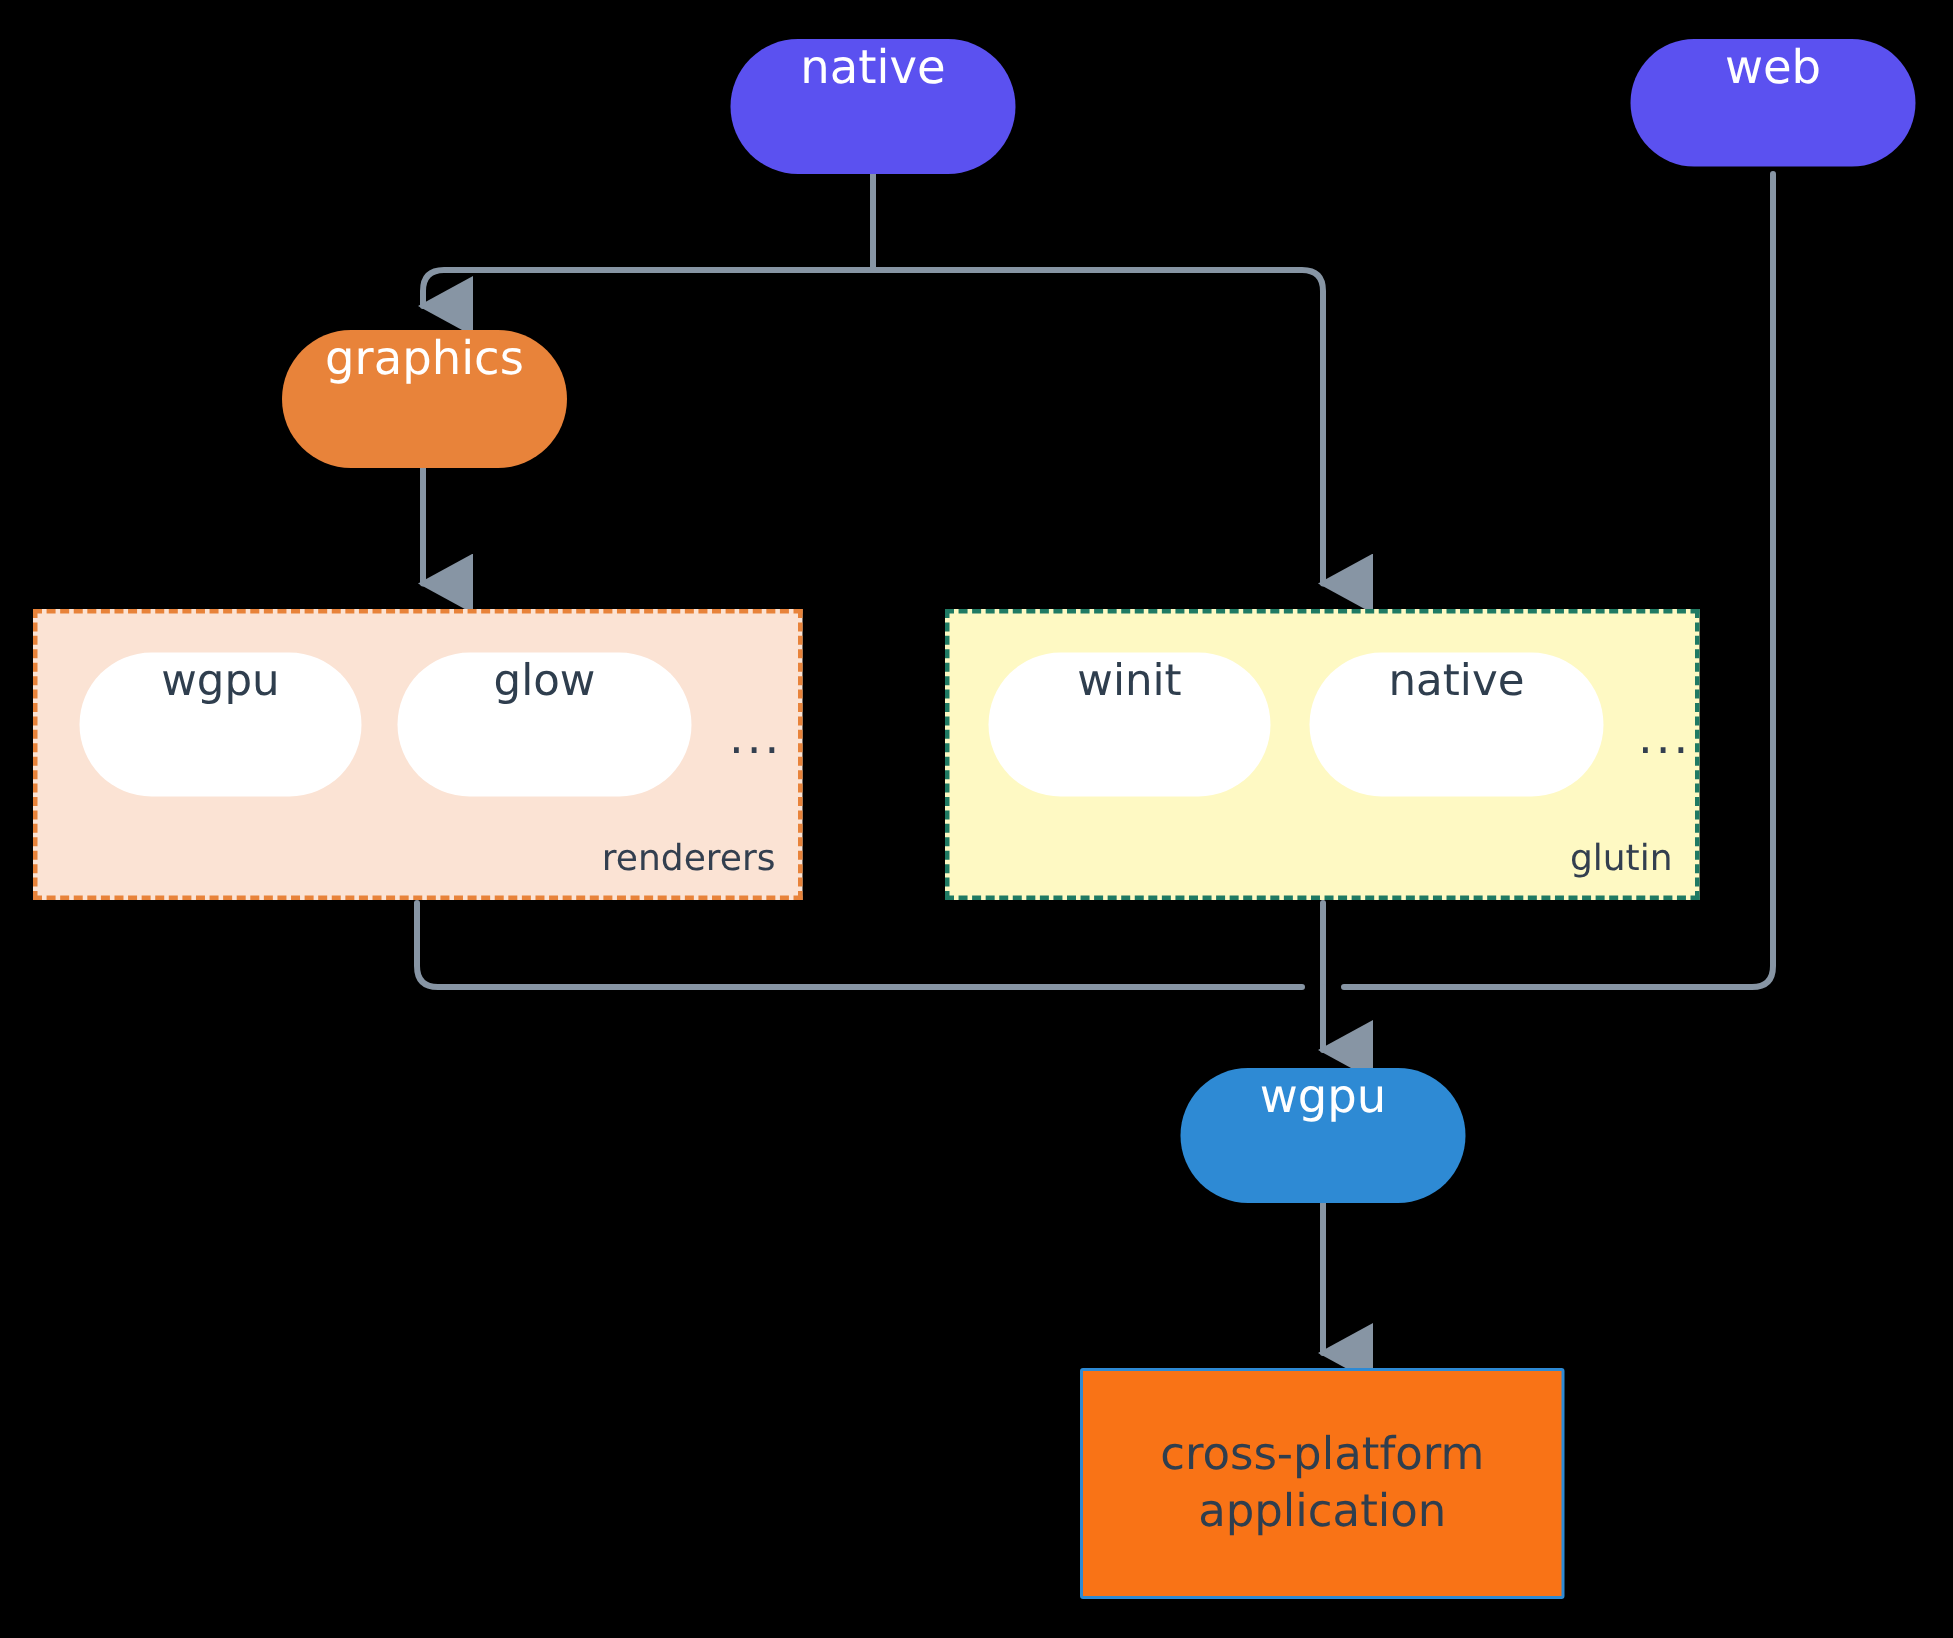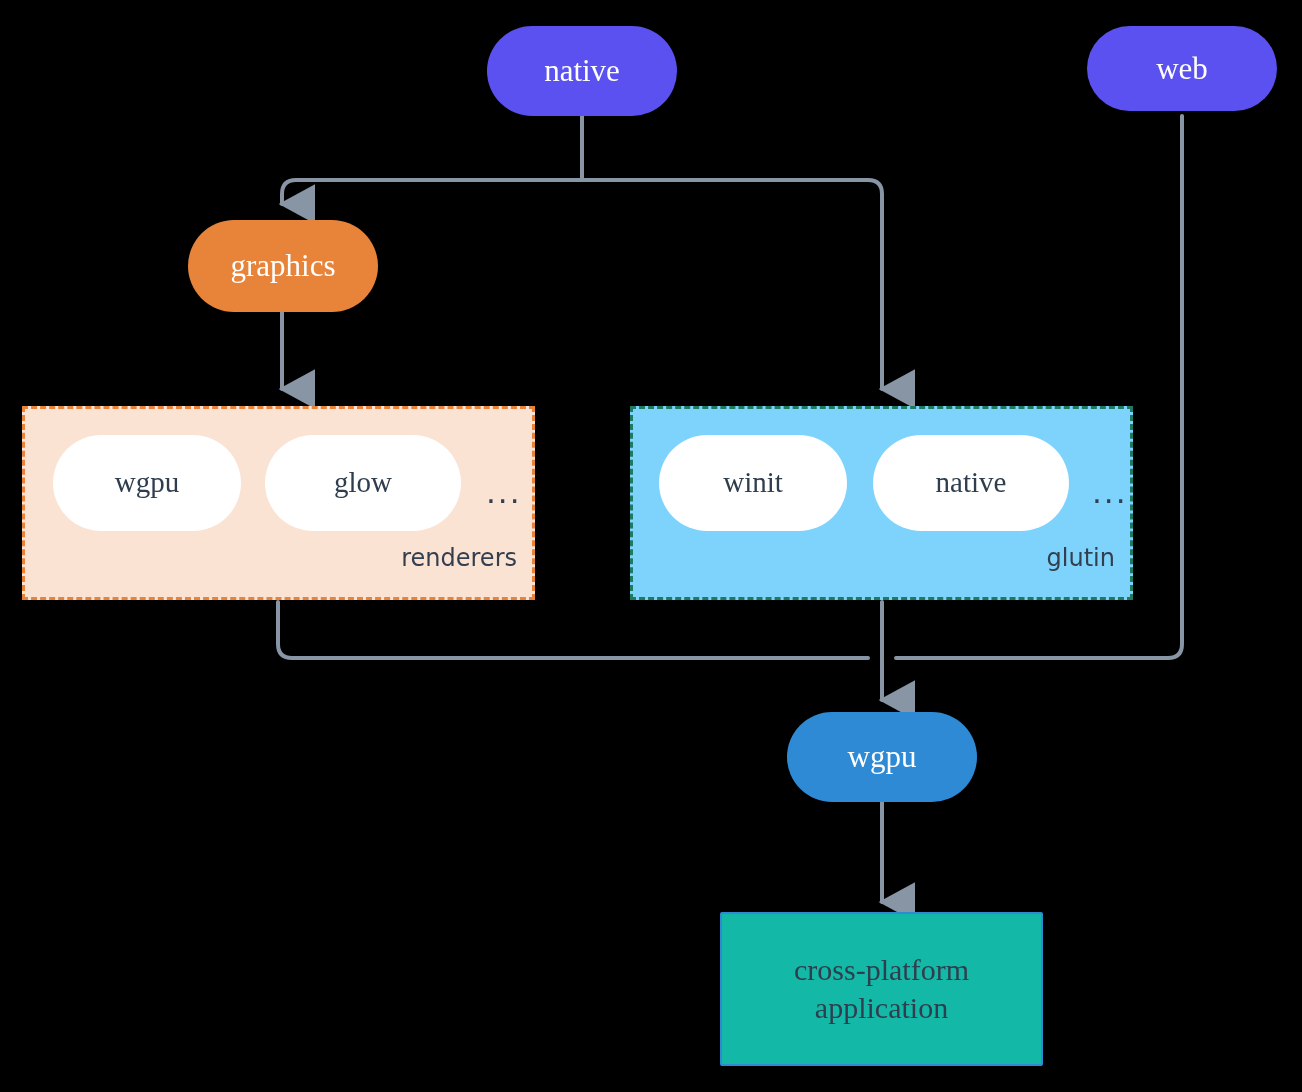--- a/index.html
+++ b/index.html
@@ -20,26 +20,24 @@
     position: absolute;
     left: 0;
     top: 0;
     width: 1302px;
     height: 1092px;
     pointer-events: none;
   }
   .node {
     position: absolute;
     display: flex;
-    align-items: center;
     justify-content: center;
     box-sizing: border-box;
     text-align: center;
     line-height: 1.28;
-    font-family: Liberation Serif, serif;
   }
   .node-pill {
     border-radius: 999px;
   }
   .node-label {
     display: block;
     white-space: pre-line;
   }
 
   
@@ -61,47 +59,47 @@
     font-size: 31px;
   }
   
   .leaf {
     background: #FFFFFF;
     color: #2F3E4E;
     font-size: 29px;
   }
   
   .app {
-    background: #14b8a6;
+    background: #f97316;
     border: 2px solid #2E8AD4;
     color: #2F3E4E;
     font-size: 30px;
     border-radius: 2px;
     flex-direction: column;
   }
 
   
   .group {
     position: absolute;
     box-sizing: border-box;
     border-style: dashed;
     border-width: 3px;
   }
   .group-renderers {
     background: #FBE3D4;
     border-color: #E8833A;
   }
   .group-shells {
-    background: #7dd3fc;
+    background: #fef9c3;
     border-color: #1F7A63;
   }
   .group-label {
     position: absolute;
     right: 15px;
-    bottom: 25px;
+    bottom: 11px;
     font-size: 24px;
     color: #333F4F;
     white-space: nowrap;
   }
   .ellipsis {
     position: absolute;
     font-size: 31px;
     color: #333F4F;
     letter-spacing: 2px;
     line-height: 1;

